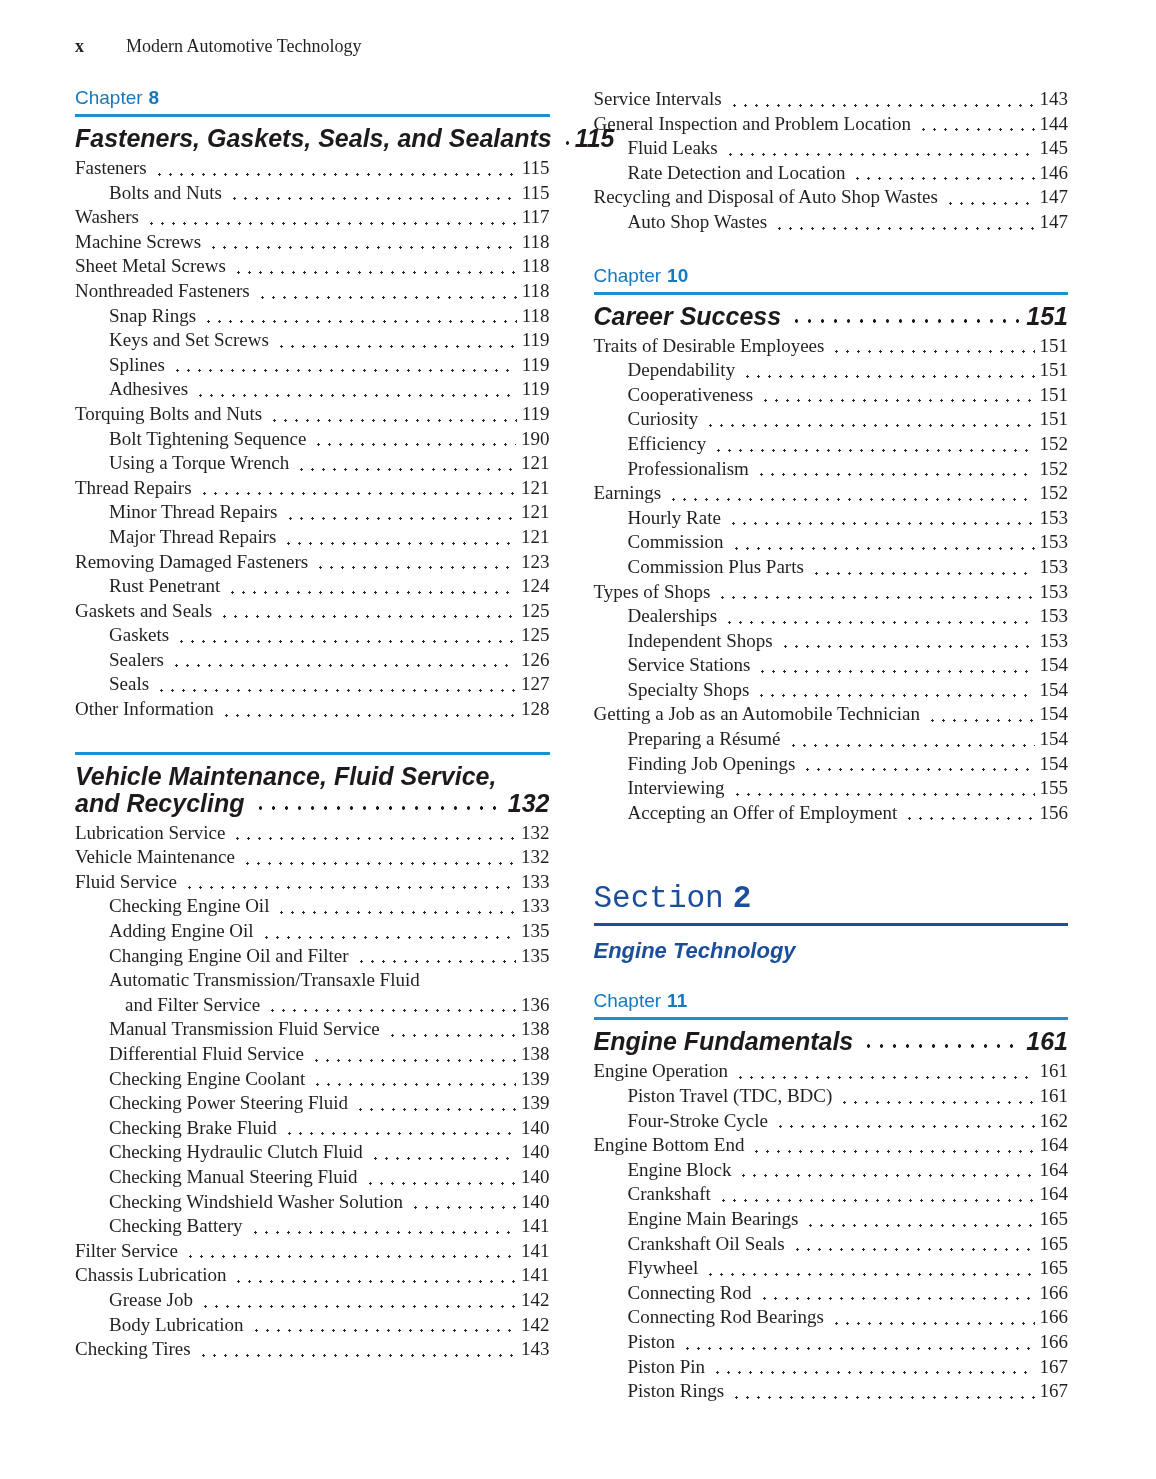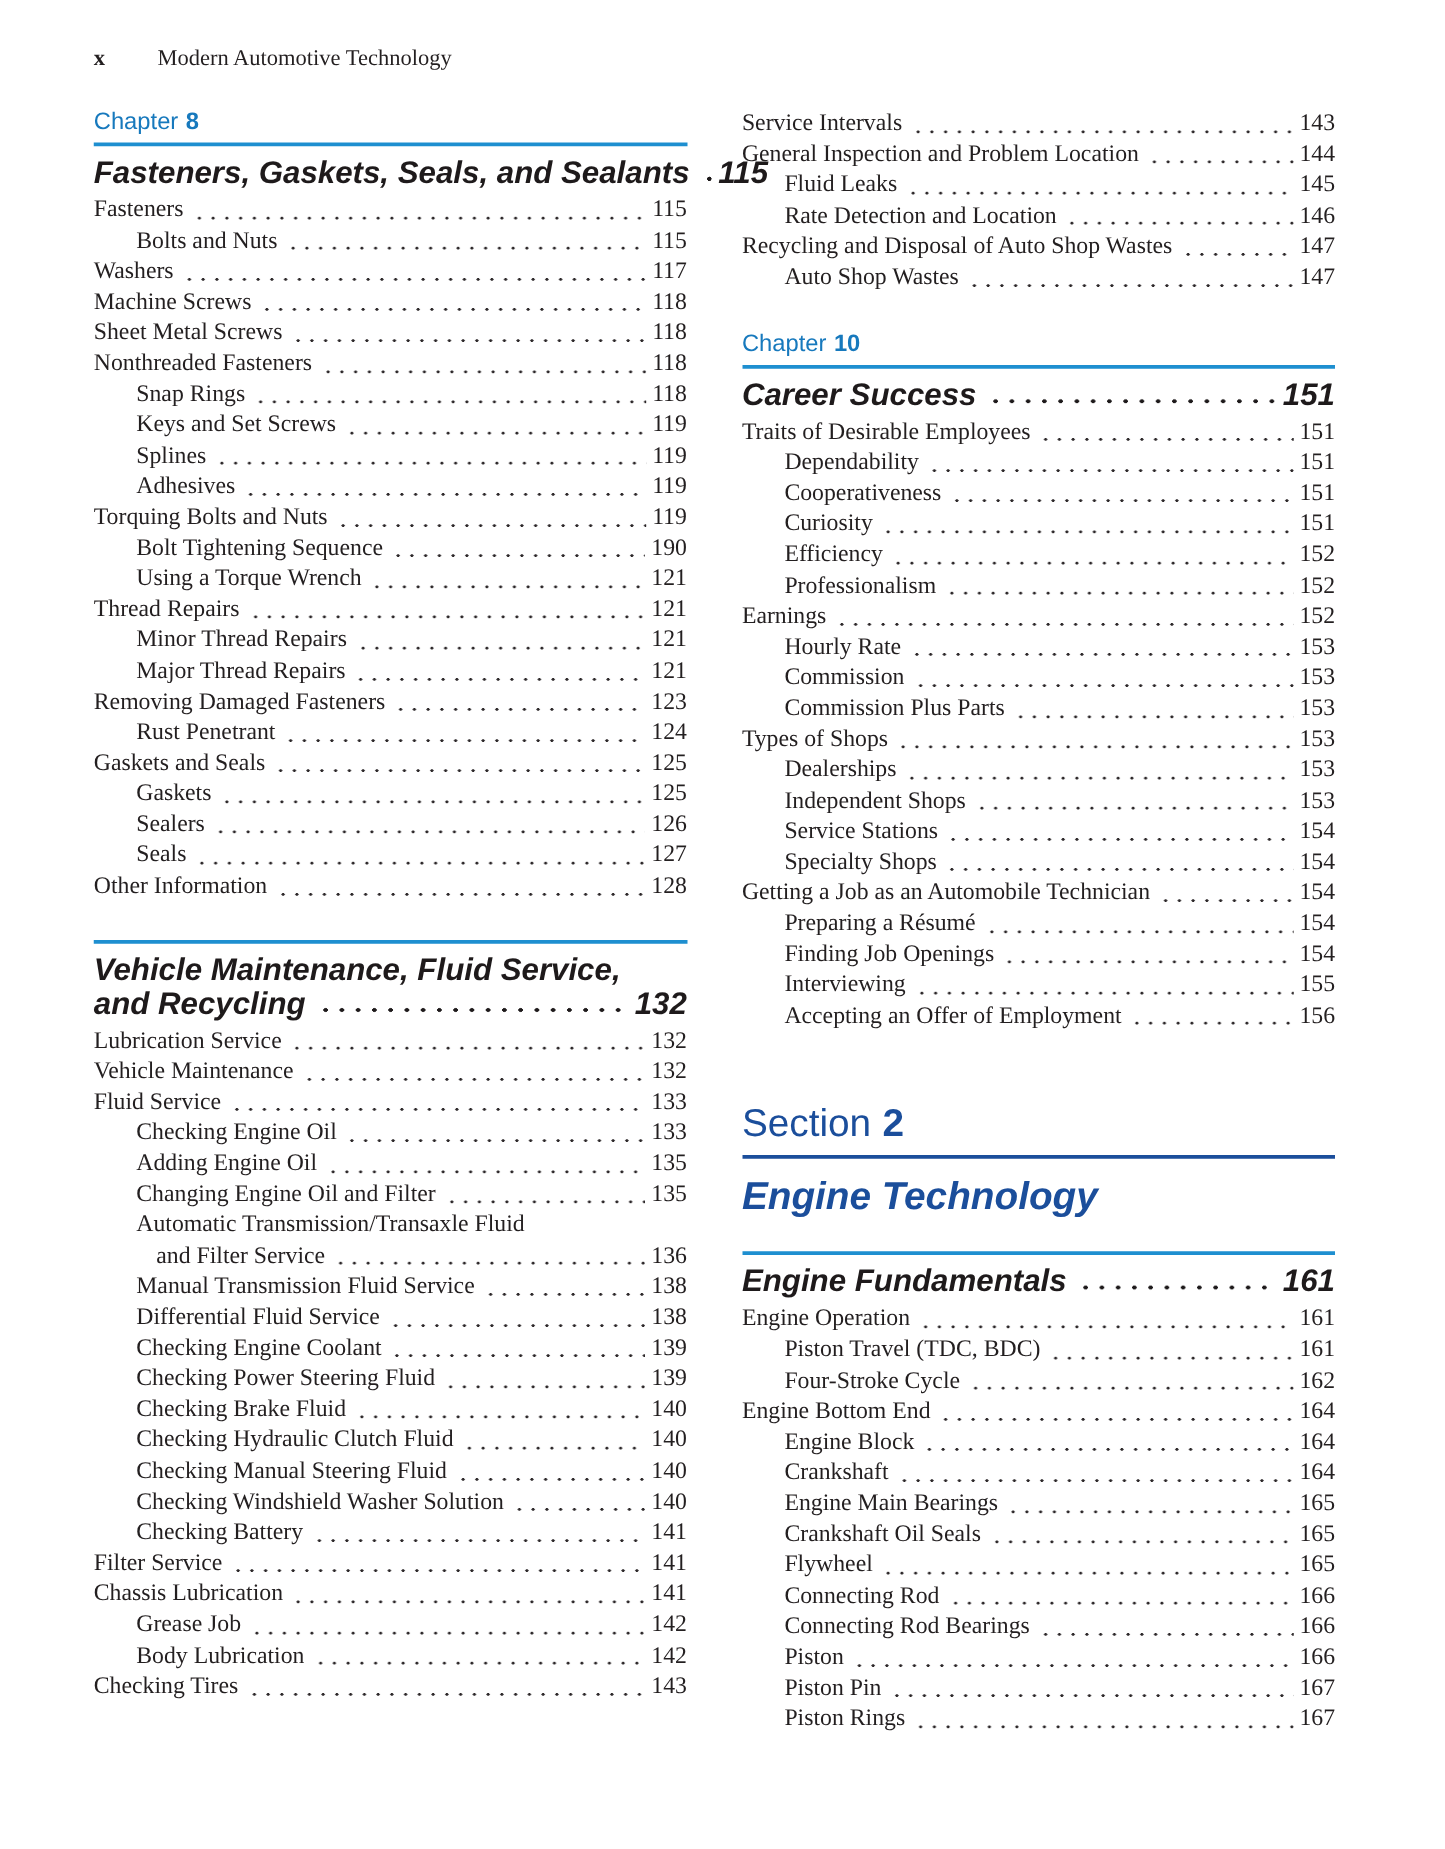--- a/index.html
+++ b/index.html
@@ -36,24 +36,24 @@
 
   .entry { display: flex; font-size: 19px; line-height: 24.6px; }
   .entry.lvl1 { padding-left: 34px; }
   .entry.lvl2 { padding-left: 50px; }
   .entry-label { white-space: nowrap; }
   .leader { flex: 1; min-width: 8px; align-self: flex-end; height: 5px; margin: 0 5px 4px 7px;
     background: radial-gradient(circle, #2b2628 1.15px, transparent 1.4px) repeat-x left bottom;
     background-size: 11px 5px; }
   .entry-page { white-space: nowrap; }
 
-  .section-heading { font-family: Liberation Sans, sans-serif; font-size: 31px; color: #1B4E9B; margin-bottom: 7px; }
+  .section-heading { font-family: Liberation Mono, monospace; font-size: 31px; color: #1B4E9B; margin-bottom: 7px; }
   .section-number { font-weight: bold; margin-left: 9px; }
   .section-rule { height: 3px; background: #1B4E9B; margin-bottom: 12px; }
-  .section-subtitle { font-family: "Liberation Sans", sans-serif; font-weight: bold; font-style: italic; font-size: 31px; color: #1B4E9B; }
+  .section-subtitle { font-family: "Liberation Sans", sans-serif; font-weight: bold; font-style: italic; font-size: 22px; color: #1B4E9B; }
 </style>
 </head>
 <body>
 
 <div class="page">
   <header class="running-head">
     <span class="folio">x</span>
     <span class="book-title">Modern Automotive Technology</span>
   </header>
   <main class="columns">
@@ -457,20 +457,21 @@
               <span class="entry-page">156</span>
             </div>
           </div>
         </section>
         <section class="block section">
           <div class="section-heading"><span class="section-label">Section</span><span class="section-number">2</span></div>
           <div class="section-rule"></div>
           <div class="section-subtitle">Engine Technology</div>
         </section>
         <section class="block chapter">
+          <div class="chapter-heading"><span class="chapter-label">Chapter</span><span class="chapter-number">11</span></div>
           <div class="chapter-rule"></div>
           <div class="chapter-title">
             <div class="title-line">
               <span class="title-text">Engine Fundamentals</span>
               <span class="title-leader"></span>
               <span class="title-page">161</span>
             </div>
           </div>
           <div class="entries">
             <div class="entry lvl0">

